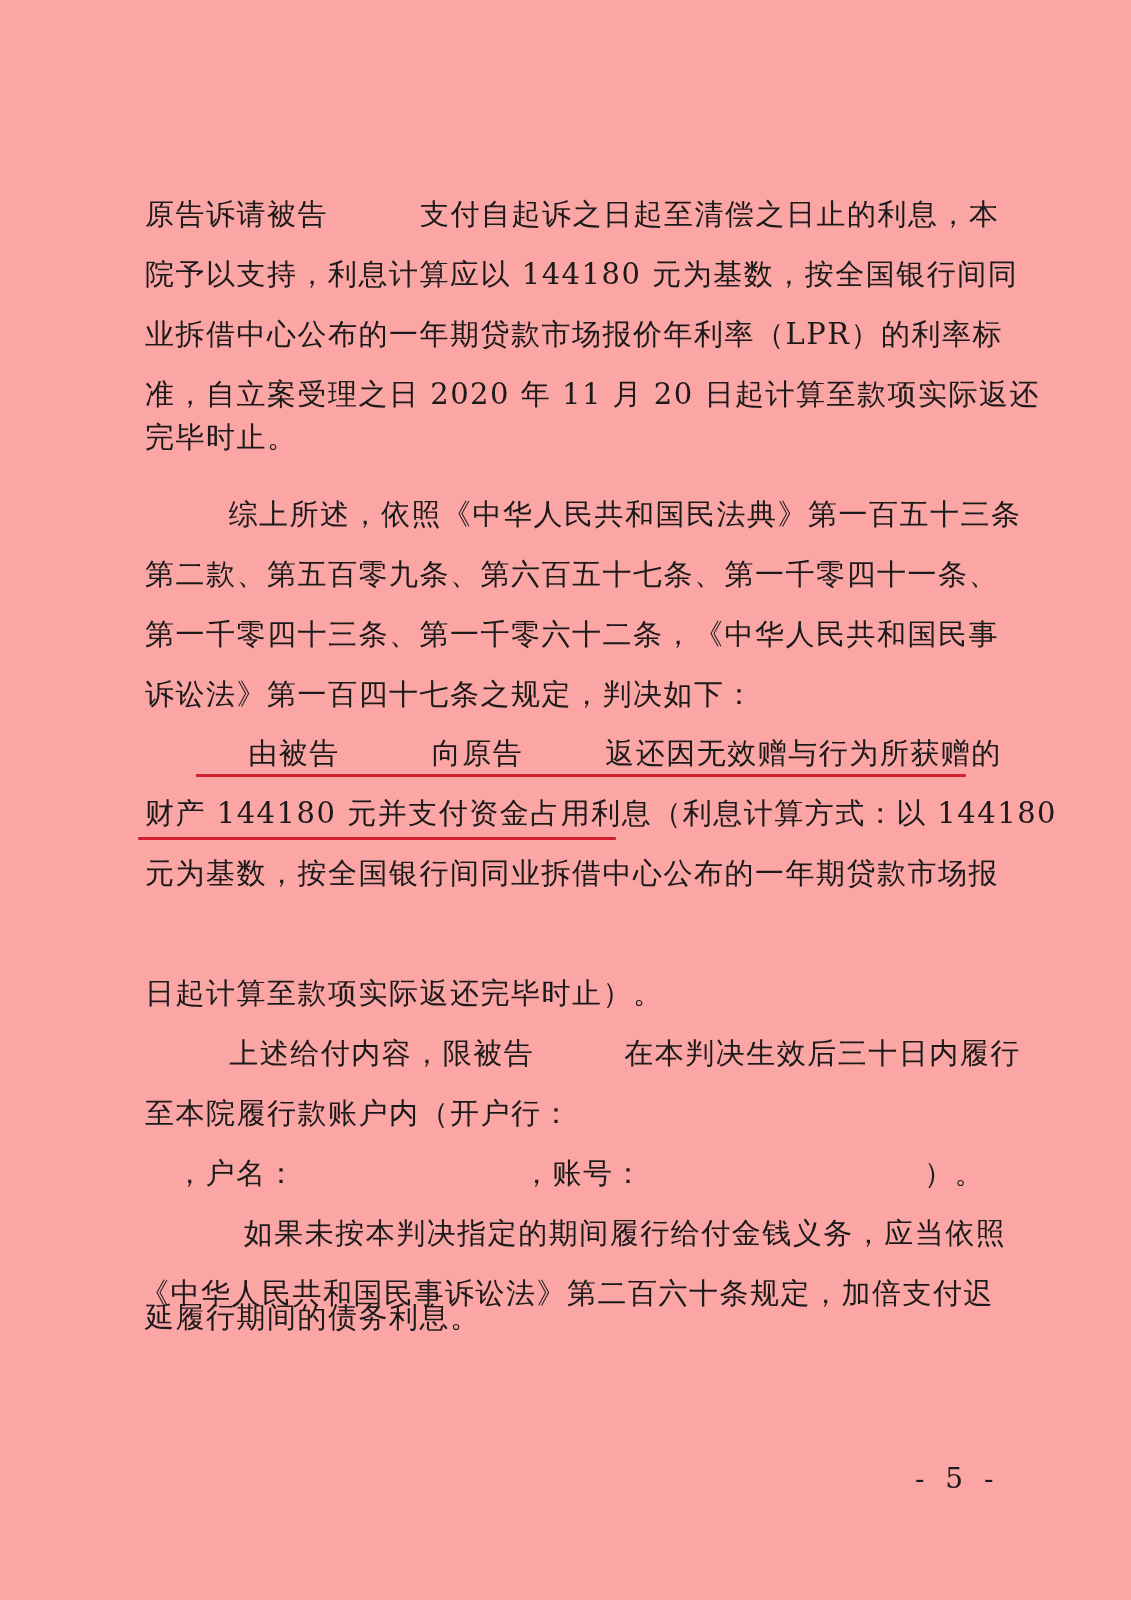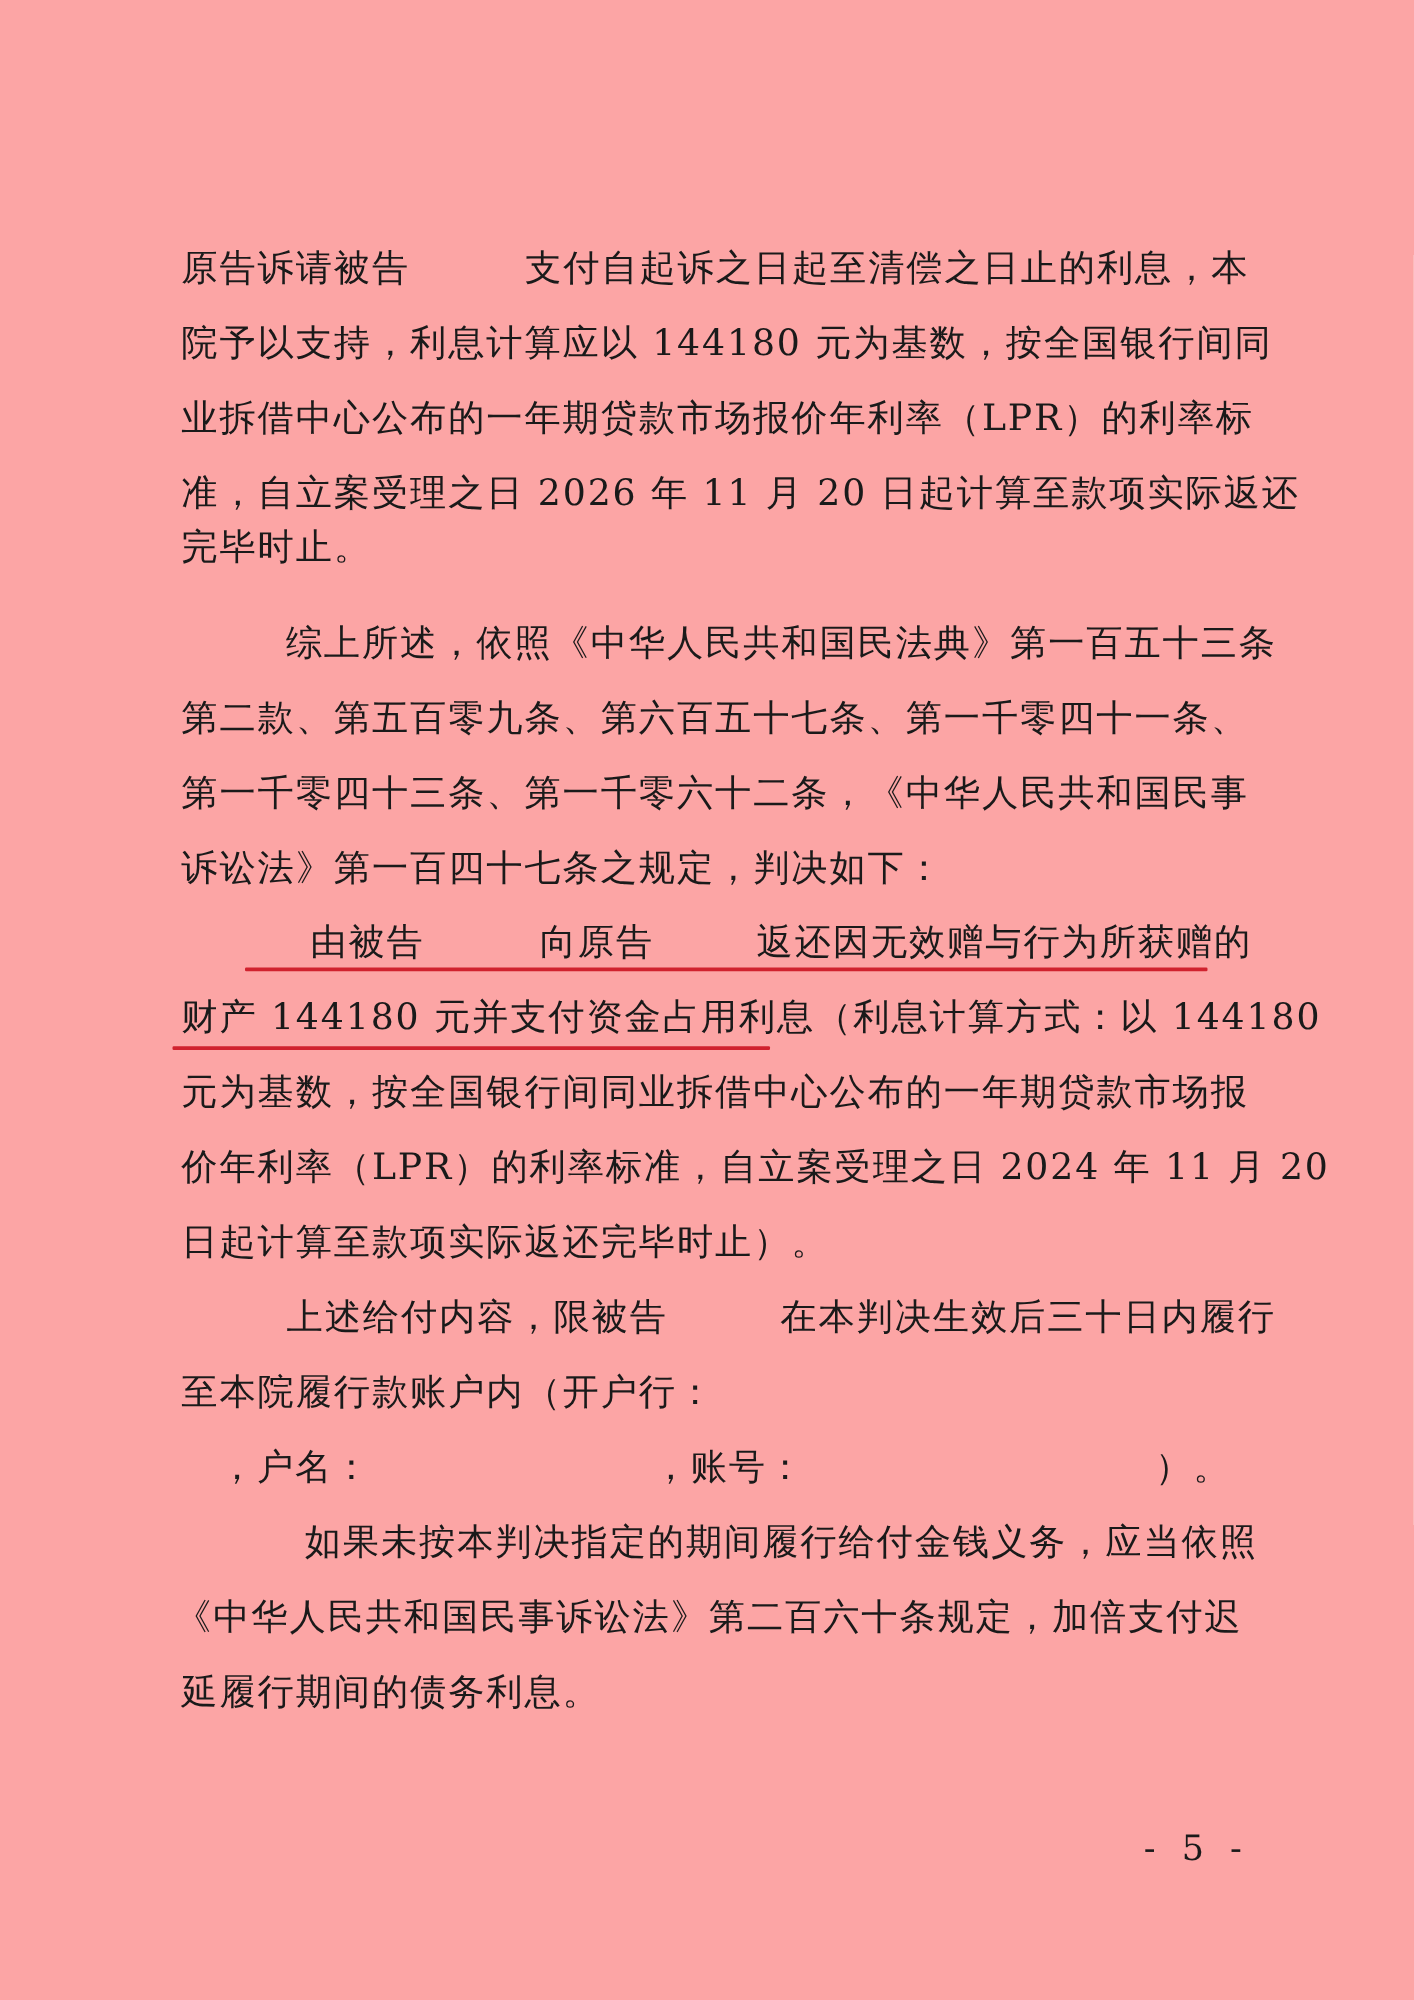--- a/index.html
+++ b/index.html
@@ -27,46 +27,45 @@
 </head>
 <body>
 
 <div class="page">
 
   <div class="line" style="top:196px">
     <span>原告诉请被告</span><span class="gap" style="width:92px"></span><span>支付自起诉之日起至清偿之日止的利息，本</span>
   </div>
   <div class="line" style="top:256px">院予以支持，利息计算应以 144180 元为基数，按全国银行间同</div>
   <div class="line" style="top:316px">业拆借中心公布的一年期贷款市场报价年利率（LPR）的利率标</div>
-  <div class="line" style="top:376px">准，自立案受理之日 2026 年 11 月 20 日起计算至款项实际返还</div>
+  <div class="line" style="top:376px">准，自立案受理之日 2020 年 11 月 20 日起计算至款项实际返还</div>
   <div class="line" style="top:419px">完毕时止。</div>
 
   <div class="line indent" style="top:496px">综上所述，依照《中华人民共和国民法典》第一百五十三条</div>
   <div class="line" style="top:616px">第一千零四十三条、第一千零六十二条，《中华人民共和国民事</div>
   <div class="line" style="top:556px">第二款、第五百零九条、第六百五十七条、第一千零四十一条、</div>
   <div class="line" style="top:676px">诉讼法》第一百四十七条之规定，判决如下：</div>
 
   <div class="line indent" style="top:735px">
     <span>由被告</span><span class="gap" style="width:92px"></span><span>向原告</span><span class="gap" style="width:82px"></span><span>返还因无效赠与行为所获赠的</span>
   </div>
   <div class="underline-red" style="left:196px; top:774px; width:770px;"></div>
 
   <div class="line" style="top:795px">财产 144180 元并支付资金占用利息（利息计算方式：以 144180</div>
   <div class="underline-red" style="left:138px; top:837px; width:478px;"></div>
 
   <div class="line" style="top:855px">元为基数，按全国银行间同业拆借中心公布的一年期贷款市场报</div>
-  <div class="line" style="top:915px">价年利率（LPR）的利率标准，自立案受理之日 2024 年 11 月 20</div>
   <div class="line" style="top:975px">日起计算至款项实际返还完毕时止）。</div>
 
   <div class="line indent" style="top:1035px">
     <span>上述给付内容，限被告</span><span class="gap" style="width:90px"></span><span>在本判决生效后三十日内履行</span>
   </div>
   <div class="line" style="top:1095px">至本院履行款账户内（开户行：</div>
   <div class="line" style="top:1155px; left:175px">
     <span>，户名：</span><span class="gap" style="width:225px"></span><span>，账号：</span><span class="gap" style="width:280px"></span><span>）。</span>
   </div>
 
   <div class="line indent" style="top:1215px">如果未按本判决指定的期间履行给付金钱义务，应当依照</div>
   <div class="line" style="top:1275px; left:140px">《中华人民共和国民事诉讼法》第二百六十条规定，加倍支付迟</div>
-  <div class="line" style="top:1335px">延履行期间的债务利息。</div>
+  <div class="line" style="top:1299px">延履行期间的债务利息。</div>
 
   <div class="page-number">- 5 -</div>
 </div>
 
 </body></html>

